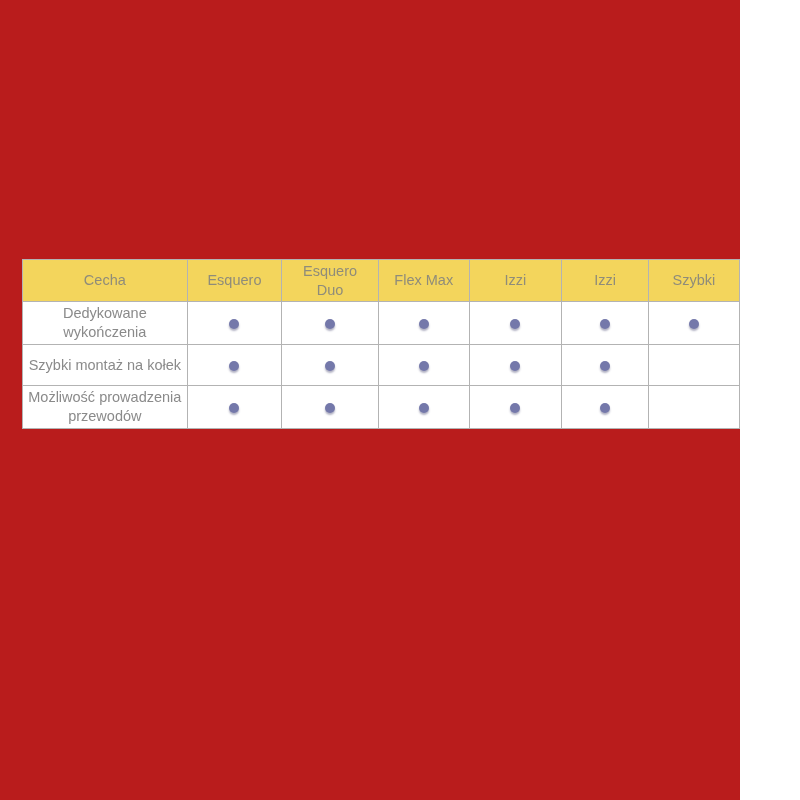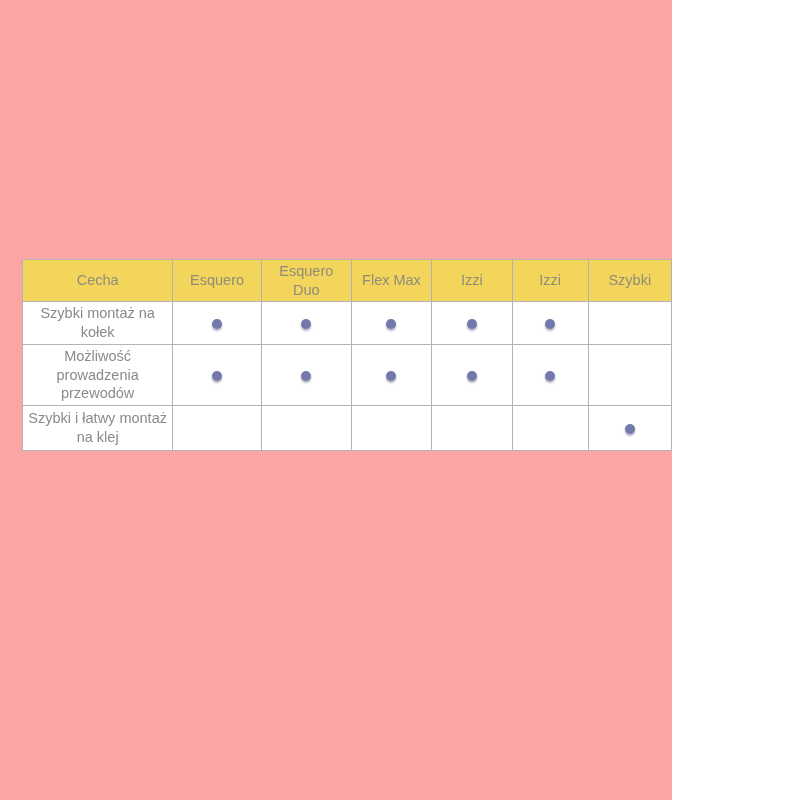--- a/index.html
+++ b/index.html
@@ -5,23 +5,23 @@
   html, body {
     margin: 0;
     padding: 0;
     background: #ffffff;
     width: 800px;
     height: 800px;
     font-family: "Liberation Sans", sans-serif;
   }
   .page {
     position: relative;
-    width: 672px;
+    width: 740px;
     height: 800px;
-    background: #fca5a5;
+    background: #b91c1c;
     overflow: hidden;
   }
   .table-wrap {
     position: absolute;
     left: 22px;
     top: 259px;
   }
   table.compare {
     border-collapse: collapse;
     table-layout: fixed;
@@ -82,45 +82,45 @@
           <th>Esquero</th>
           <th>Esquero
 Duo</th>
           <th>Flex Max</th>
           <th>Izzi</th>
           <th>Izzi</th>
           <th>Szybki</th>
         </tr>
       </thead>
       <tbody>
+        <tr style="height:43px">
+          <td>Dedykowane
+wykończenia</td>
+          <td><span class="dot"></span></td>
+          <td><span class="dot"></span></td>
+          <td><span class="dot"></span></td>
+          <td><span class="dot"></span></td>
+          <td><span class="dot"></span></td>
+          <td><span class="dot"></span></td>
+        </tr>
         <tr style="height:41px">
           <td>Szybki montaż na kołek</td>
           <td><span class="dot"></span></td>
           <td><span class="dot"></span></td>
           <td><span class="dot"></span></td>
           <td><span class="dot"></span></td>
           <td><span class="dot"></span></td>
           <td></td>
         </tr>
         <tr style="height:42px">
           <td>Możliwość prowadzenia
 przewodów</td>
           <td><span class="dot"></span></td>
           <td><span class="dot"></span></td>
           <td><span class="dot"></span></td>
           <td><span class="dot"></span></td>
           <td><span class="dot"></span></td>
           <td></td>
         </tr>
-        <tr style="height:45px">
-          <td>Szybki i łatwy montaż
-na klej</td>
-          <td></td>
-          <td></td>
-          <td></td>
-          <td></td>
-          <td></td>
-          <td><span class="dot"></span></td>
-        </tr>
       </tbody>
     </table>
   </div>
 </div>
 
 </body></html>

